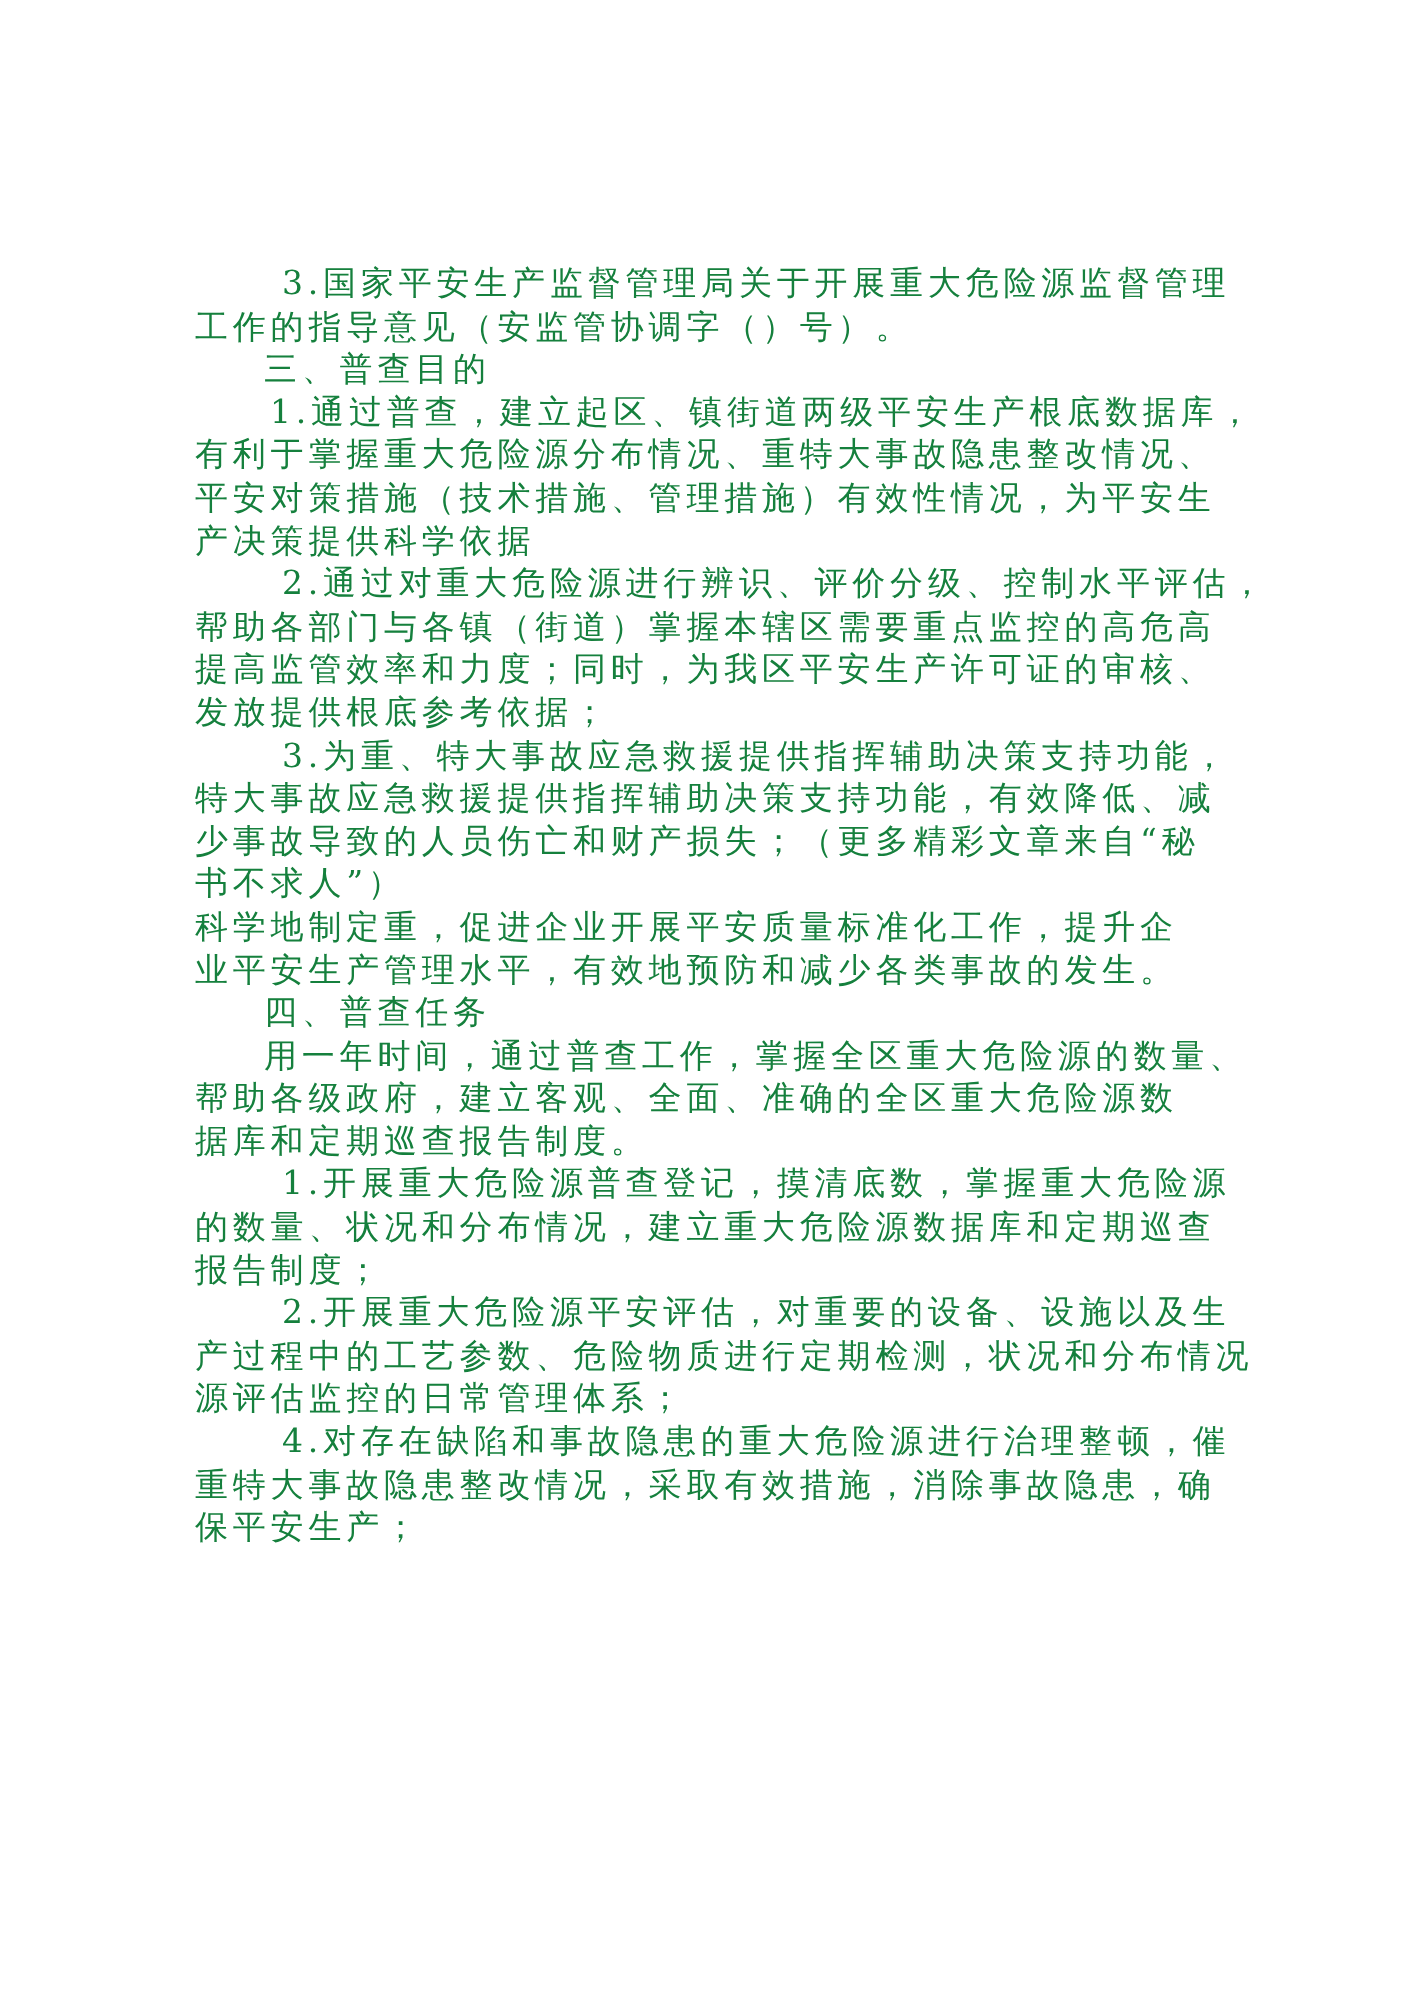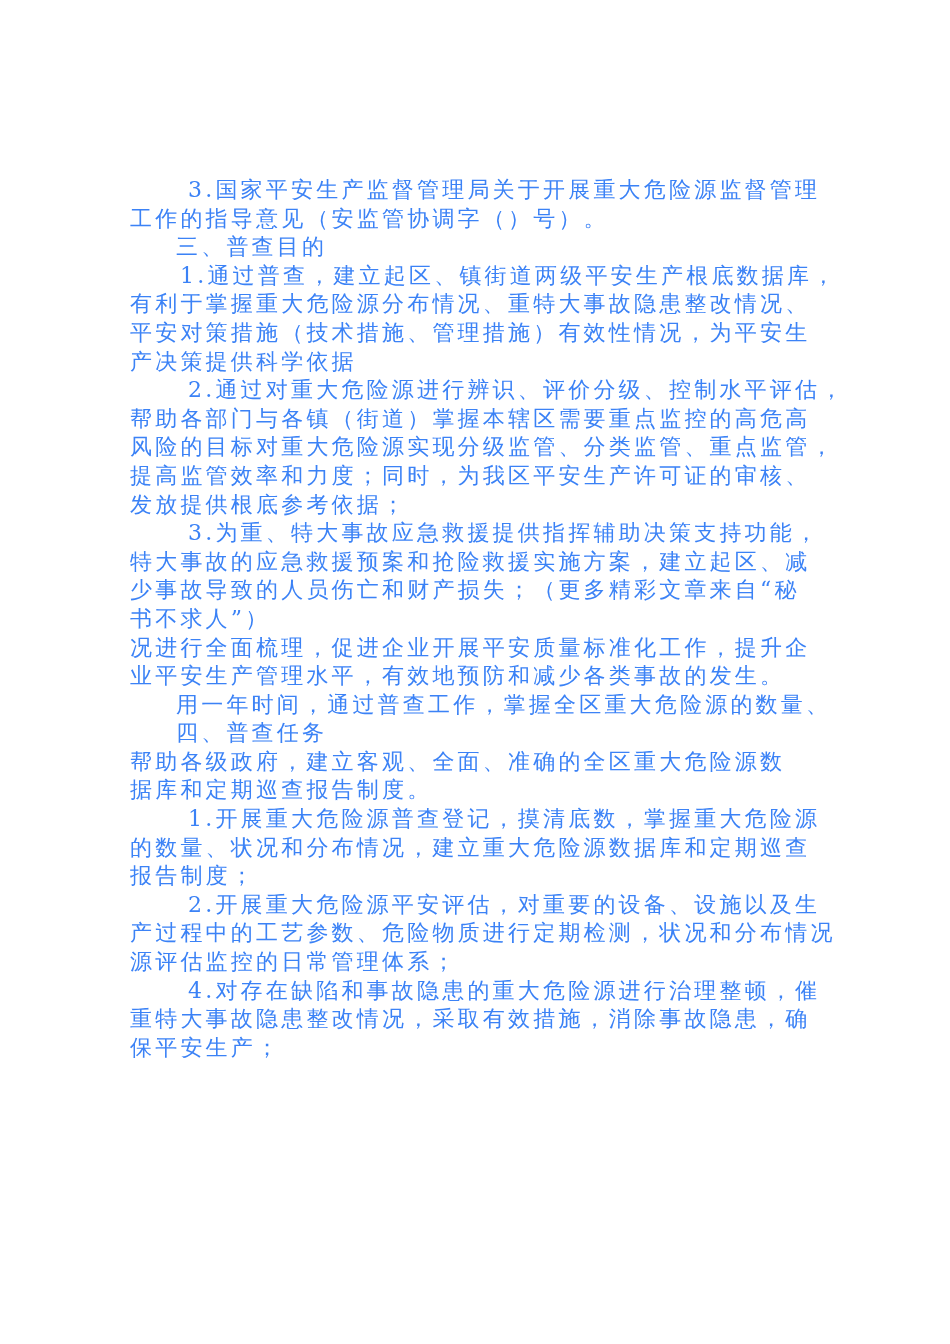--- a/index.html
+++ b/index.html
@@ -13,21 +13,21 @@
       position: relative;
       overflow: hidden;
     }
     .page {
       position: absolute;
       left: 130px;
       top: 176px;
       width: 712px;
       font-family: "DejaVu Serif", "Liberation Serif", serif;
       font-size: 22px;
-      color: #3b82f6;
+      color: #15803d;
       line-height: 28.6px;
       letter-spacing: 3.2px;
     }
     .line {
       white-space: nowrap;
       height: 28.6px;
     }
     .indent1 { padding-left: 58px; }
     .indent2 { padding-left: 46px; }
     .indent3 { padding-left: 50px; }
@@ -38,31 +38,30 @@
 <div class="page">
   <div class="line indent1">3.国家平安生产监督管理局关于开展重大危险源监督管理</div>
   <div class="line">工作的指导意见（安监管协调字（）号）。</div>
   <div class="line indent2">三、普查目的</div>
   <div class="line indent3">1.通过普查，建立起区、镇街道两级平安生产根底数据库，</div>
   <div class="line">有利于掌握重大危险源分布情况、重特大事故隐患整改情况、</div>
   <div class="line">平安对策措施（技术措施、管理措施）有效性情况，为平安生</div>
   <div class="line">产决策提供科学依据</div>
   <div class="line indent1">2.通过对重大危险源进行辨识、评价分级、控制水平评估，</div>
   <div class="line">帮助各部门与各镇（街道）掌握本辖区需要重点监控的高危高</div>
-  <div class="line">风险的目标对重大危险源实现分级监管、分类监管、重点监管，</div>
   <div class="line">提高监管效率和力度；同时，为我区平安生产许可证的审核、</div>
   <div class="line">发放提供根底参考依据；</div>
   <div class="line indent1">3.为重、特大事故应急救援提供指挥辅助决策支持功能，</div>
-  <div class="line">特大事故的应急救援预案和抢险救援实施方案，建立起区、减</div>
+  <div class="line">特大事故应急救援提供指挥辅助决策支持功能，有效降低、减</div>
   <div class="line">少事故导致的人员伤亡和财产损失；（更多精彩文章来自“秘</div>
   <div class="line">书不求人”）</div>
-  <div class="line">况进行全面梳理，促进企业开展平安质量标准化工作，提升企</div>
+  <div class="line">科学地制定重，促进企业开展平安质量标准化工作，提升企</div>
   <div class="line">业平安生产管理水平，有效地预防和减少各类事故的发生。</div>
+  <div class="line indent2">四、普查任务</div>
   <div class="line indent2">用一年时间，通过普查工作，掌握全区重大危险源的数量、</div>
-  <div class="line indent2">四、普查任务</div>
   <div class="line">帮助各级政府，建立客观、全面、准确的全区重大危险源数</div>
   <div class="line">据库和定期巡查报告制度。</div>
   <div class="line indent1">1.开展重大危险源普查登记，摸清底数，掌握重大危险源</div>
   <div class="line">的数量、状况和分布情况，建立重大危险源数据库和定期巡查</div>
   <div class="line">报告制度；</div>
   <div class="line indent1">2.开展重大危险源平安评估，对重要的设备、设施以及生</div>
   <div class="line">产过程中的工艺参数、危险物质进行定期检测，状况和分布情况</div>
   <div class="line">源评估监控的日常管理体系；</div>
   <div class="line indent1">4.对存在缺陷和事故隐患的重大危险源进行治理整顿，催</div>
   <div class="line">重特大事故隐患整改情况，采取有效措施，消除事故隐患，确</div>

